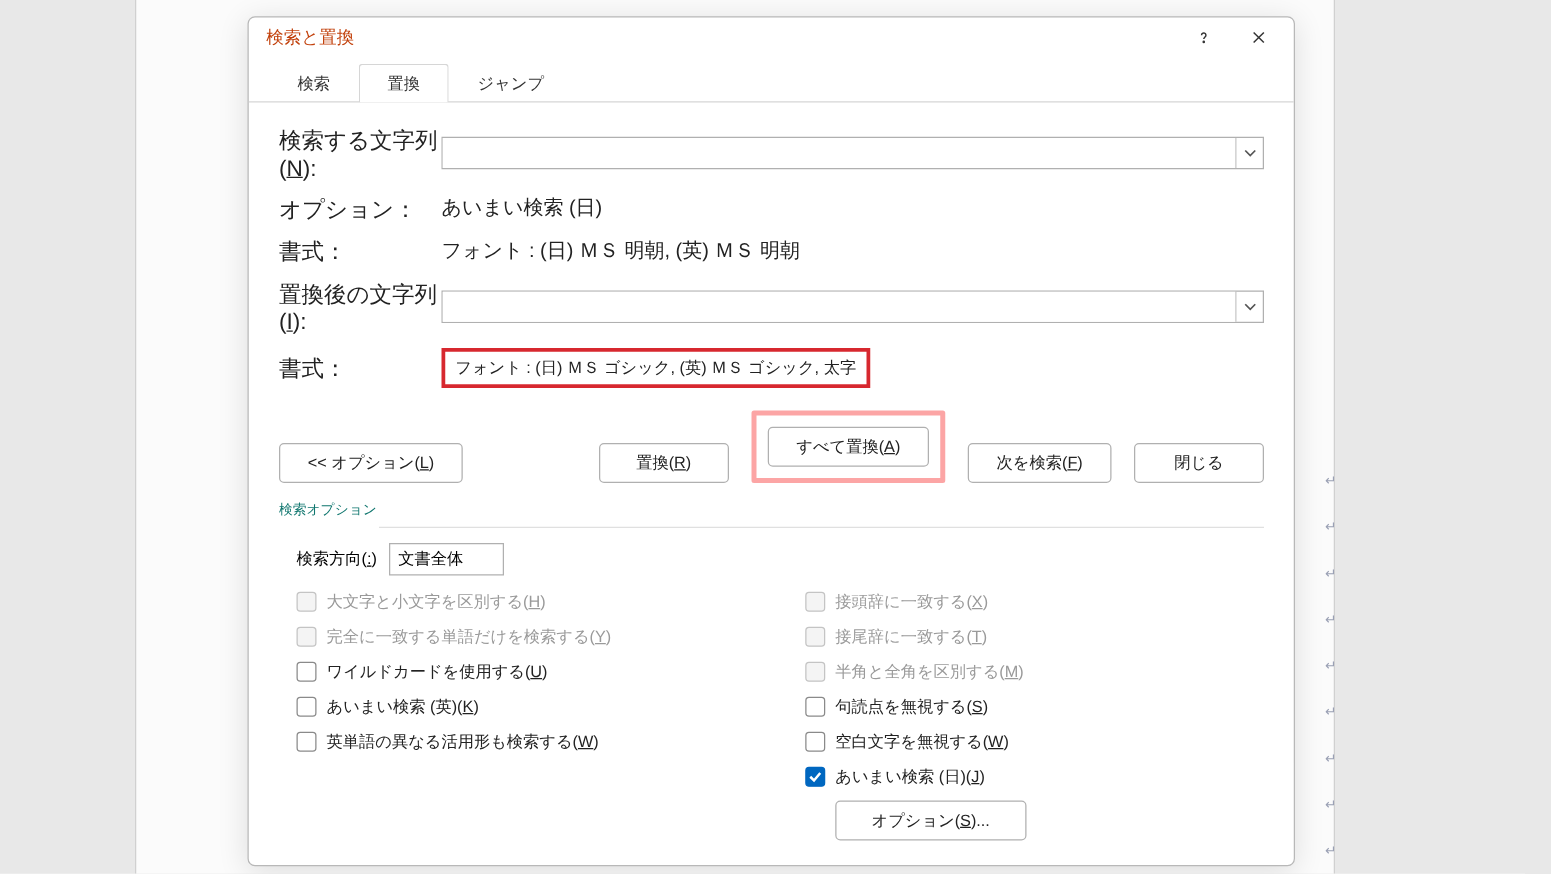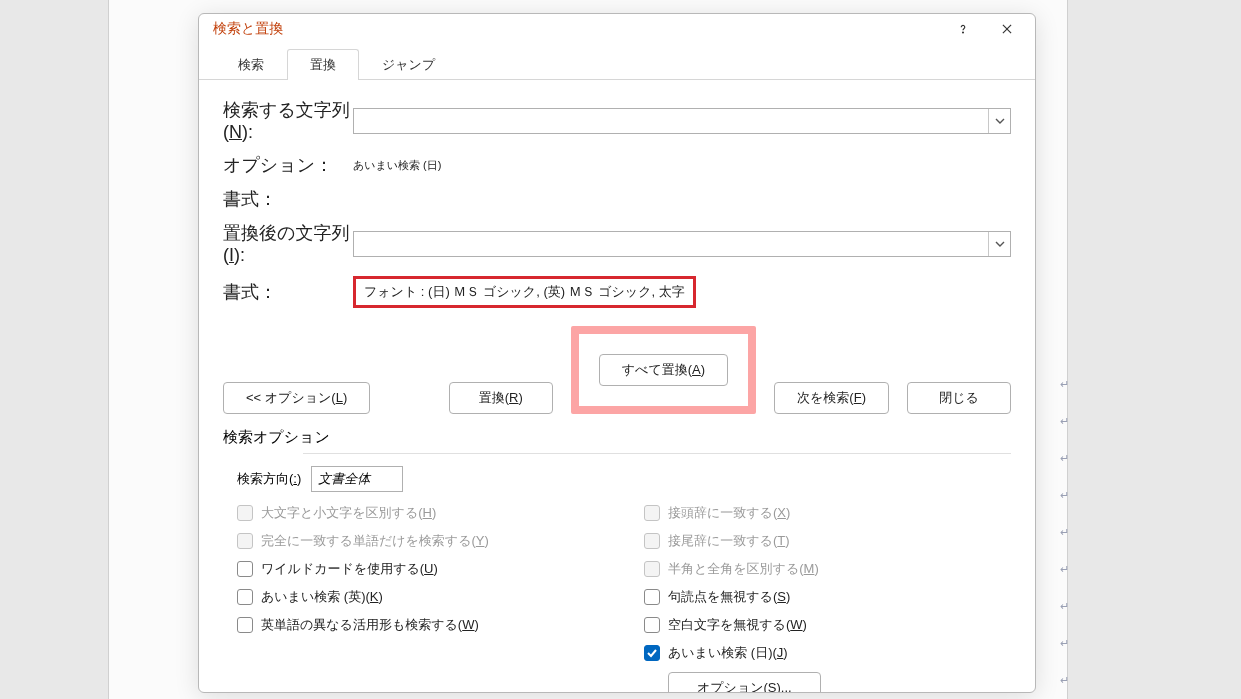--- a/index.html
+++ b/index.html
@@ -84,21 +84,21 @@
   }
   .form-label {
     width: 130px;
     color: #222;
     font-size: 18px;
   }
   .form-label .ul { text-decoration: underline; }
   .form-value {
     flex: 1;
     color: #222;
-    font-size: 11px;
+    font-size: 16px;
   }
   .combo {
     flex: 1;
     display: flex;
     border: 1px solid #b0b0b0;
     height: 26px;
   }
   .combo input {
     flex: 1;
     border: none;
@@ -138,29 +138,29 @@
     font-size: 13px;
     color: #222;
     cursor: pointer;
     font-family: inherit;
     min-width: 104px;
     text-align: center;
   }
   .btn .ul { text-decoration: underline; }
   .btn.disabled { color: #9a9a9a; cursor: default; }
   .btn-hl {
-    border: 8px solid #fca5a5;
-    padding: 20px;
+    border: 4px solid #fca5a5;
+    padding: 9px;
     border-radius: 2px;
   }
   .btn-hl .btn { border-color:#b0b0b0; }
 
   .section-label {
-    font-size: 15px;
-    color: #000000;
+    font-size: 11px;
+    color: #0f766e;
     margin-bottom: 6px;
   }
   hr.sep {
     border: none;
     border-top: 1px solid #e0e0e0;
     margin-left: 80px;
     margin-bottom: 12px;
   }
 
   .dir-row {
@@ -170,21 +170,21 @@
     margin: 0 0 12px 14px;
   }
   .dir-label .ul { text-decoration: underline; }
   .dir-select {
     display: flex;
     border: 1px solid #b0b0b0;
     height: 26px;
     width: 92px;
   }
   .dir-select span {
-    flex:1; display:flex; align-items:center; padding:0 6px; font-size:13px;font-style:italic;
+    flex:1; display:flex; align-items:center; padding:0 6px; font-size:13px;
   }
 
   .opts-grid {
     display: flex;
     gap: 40px;
     margin-left: 14px;
   }
   .opts-col { flex: 1; }
   .chk {
     display: flex;
@@ -282,20 +282,21 @@
       </div>
     </div>
 
     <div class="form-row">
       <div class="form-label">オプション：</div>
       <div class="form-value">あいまい検索 (日)</div>
     </div>
 
     <div class="form-row">
       <div class="form-label">書式：</div>
+      <div class="form-value">フォント : (日) ＭＳ 明朝, (英) ＭＳ 明朝</div>
     </div>
 
     <div class="form-row" style="margin-top:6px;">
       <div class="form-label">
         <span>置換後の文字列(</span><span class="ul">I</span><span>):</span>
       </div>
       <div class="combo">
         <input type="text" value="" style="">
         <div class="dd">
           <svg viewBox="0 0 10 10">

